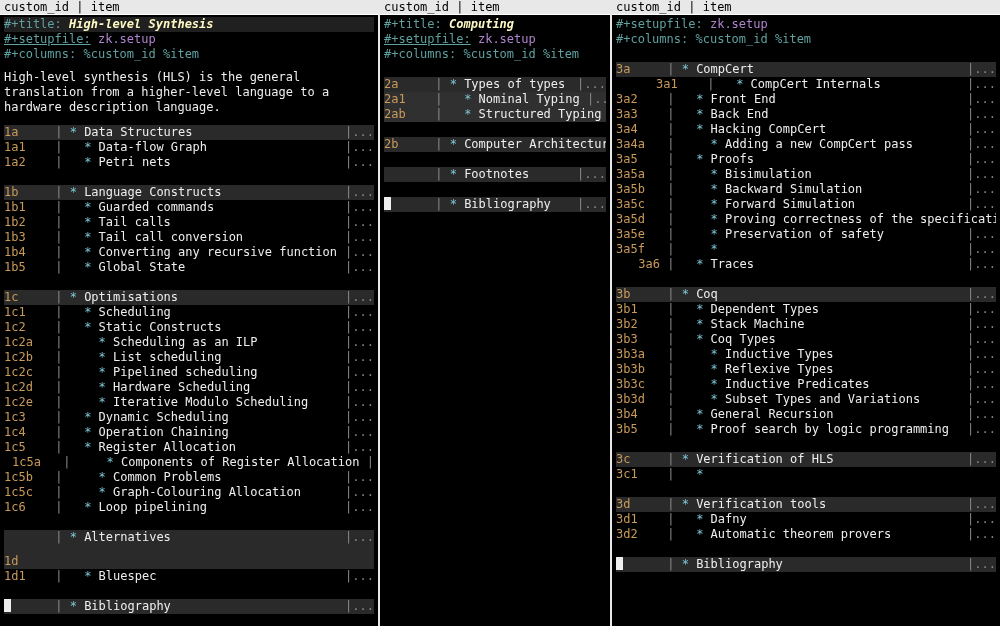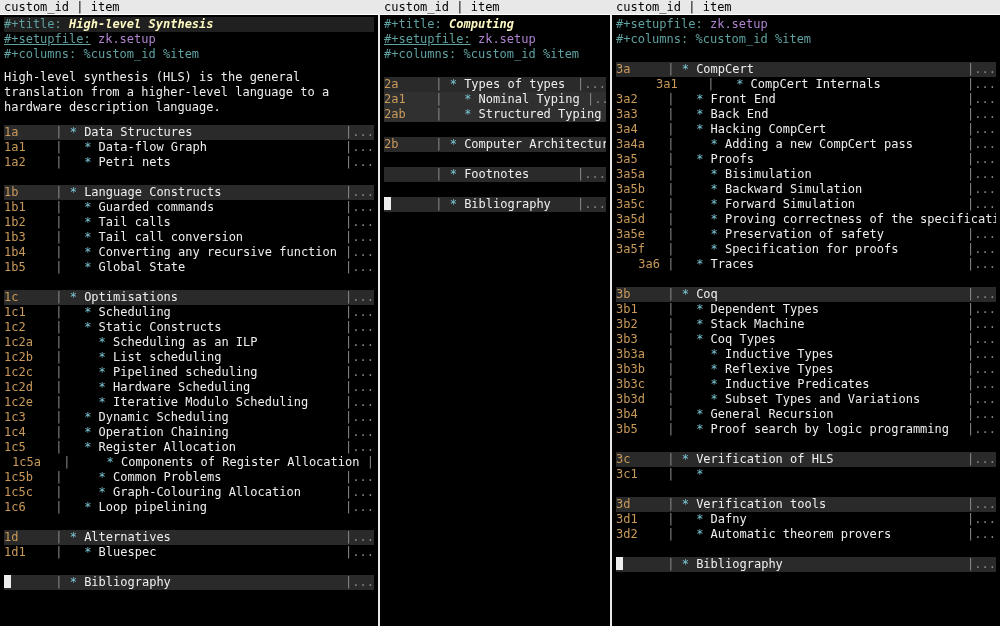--- a/index.html
+++ b/index.html
@@ -84,21 +84,21 @@
         <div class="row"><span class="id" style="min-width: 44px;">1c2d</span><span class="sep"> | </span><span>    </span><span class="star">* </span><span class="item">Hardware Scheduling</span><span style="flex: 1 1 0%;"></span><span class="dots"> |...</span></div>
         <div class="row"><span class="id" style="min-width: 44px;">1c2e</span><span class="sep"> | </span><span>    </span><span class="star">* </span><span class="item">Iterative Modulo Scheduling</span><span style="flex: 1 1 0%;"></span><span class="dots"> |...</span></div>
         <div class="row"><span class="id" style="min-width: 44px;">1c3</span><span class="sep"> | </span><span>  </span><span class="star">* </span><span class="item">Dynamic Scheduling</span><span style="flex: 1 1 0%;"></span><span class="dots"> |...</span></div>
         <div class="row"><span class="id" style="min-width: 44px;">1c4</span><span class="sep"> | </span><span>  </span><span class="star">* </span><span class="item">Operation Chaining</span><span style="flex: 1 1 0%;"></span><span class="dots"> |...</span></div>
         <div class="row"><span class="id" style="min-width: 44px;">1c5</span><span class="sep"> | </span><span>  </span><span class="star">* </span><span class="item">Register Allocation</span><span style="flex: 1 1 0%;"></span><span class="dots"> |...</span></div>
         <div class="row"><span class="id" style="min-width: 44px; margin-left: 8px;">1c5a</span><span class="sep"> | </span><span>    </span><span class="star">* </span><span class="item">Components of Register Allocation</span><span style="flex: 1 1 0%;"></span><span class="dots"> |...</span></div>
         <div class="row"><span class="id" style="min-width: 44px;">1c5b</span><span class="sep"> | </span><span>    </span><span class="star">* </span><span class="item">Common Problems</span><span style="flex: 1 1 0%;"></span><span class="dots"> |...</span></div>
         <div class="row"><span class="id" style="min-width: 44px;">1c5c</span><span class="sep"> | </span><span>    </span><span class="star">* </span><span class="item">Graph-Colouring Allocation</span><span style="flex: 1 1 0%;"></span><span class="dots"> |...</span></div>
         <div class="row"><span class="id" style="min-width: 44px;">1c6</span><span class="sep"> | </span><span>  </span><span class="star">* </span><span class="item">Loop pipelining</span><span style="flex: 1 1 0%;"></span><span class="dots"> |...</span></div>
         <div class="row spacer"></div>
-        <div class="row group"><span class="id" style="min-width: 44px;">1d</span><span class="sep"> | </span><span></span><span class="star">* </span><span class="item">Alternatives</span><span style="flex: 1 1 0%;"></span><span class="dots"> |...</span></div>
+        <div class="row group"><span class="id" style="min-width: 44px; margin-top: 24px;">1d</span><span class="sep"> | </span><span></span><span class="star">* </span><span class="item">Alternatives</span><span style="flex: 1 1 0%;"></span><span class="dots"> |...</span></div>
         <div class="row"><span class="id" style="min-width: 44px;">1d1</span><span class="sep"> | </span><span>  </span><span class="star">* </span><span class="item">Bluespec</span><span style="flex: 1 1 0%;"></span><span class="dots"> |...</span></div>
         <div class="row spacer"></div>
         <div class="row group cursor"><span class="id" style="min-width: 44px;"></span><span class="sep"> | </span><span></span><span class="star">* </span><span class="item">Bibliography</span><span style="flex: 1 1 0%;"></span><span class="dots"> |...</span></div>
       </div>
     </div>
     <div class="pane" style="width: 232px;">
       <div class="modeline">custom_id | item</div>
       <div class="body">
         <div><span class="kw">#+title:</span> <span class="title-val">Computing</span></div>
         <div><span class="kw underline">#+setupfile:</span> <span class="violet">zk.setup</span></div>
@@ -126,21 +126,21 @@
         <div class="row"><span class="id" style="min-width: 44px;">3a2</span><span class="sep"> | </span><span>  </span><span class="star">* </span><span class="item">Front End</span><span style="flex: 1 1 0%;"></span><span class="dots"> |...</span></div>
         <div class="row"><span class="id" style="min-width: 44px;">3a3</span><span class="sep"> | </span><span>  </span><span class="star">* </span><span class="item">Back End</span><span style="flex: 1 1 0%;"></span><span class="dots"> |...</span></div>
         <div class="row"><span class="id" style="min-width: 44px;">3a4</span><span class="sep"> | </span><span>  </span><span class="star">* </span><span class="item">Hacking CompCert</span><span style="flex: 1 1 0%;"></span><span class="dots"> |...</span></div>
         <div class="row"><span class="id" style="min-width: 44px;">3a4a</span><span class="sep"> | </span><span>    </span><span class="star">* </span><span class="item">Adding a new CompCert pass</span><span style="flex: 1 1 0%;"></span><span class="dots"> |...</span></div>
         <div class="row"><span class="id" style="min-width: 44px;">3a5</span><span class="sep"> | </span><span>  </span><span class="star">* </span><span class="item">Proofs</span><span style="flex: 1 1 0%;"></span><span class="dots"> |...</span></div>
         <div class="row"><span class="id" style="min-width: 44px;">3a5a</span><span class="sep"> | </span><span>    </span><span class="star">* </span><span class="item">Bisimulation</span><span style="flex: 1 1 0%;"></span><span class="dots"> |...</span></div>
         <div class="row"><span class="id" style="min-width: 44px;">3a5b</span><span class="sep"> | </span><span>    </span><span class="star">* </span><span class="item">Backward Simulation</span><span style="flex: 1 1 0%;"></span><span class="dots"> |...</span></div>
         <div class="row"><span class="id" style="min-width: 44px;">3a5c</span><span class="sep"> | </span><span>    </span><span class="star">* </span><span class="item">Forward Simulation</span><span style="flex: 1 1 0%;"></span><span class="dots"> |...</span></div>
         <div class="row"><span class="id" style="min-width: 44px;">3a5d</span><span class="sep"> | </span><span>    </span><span class="star">* </span><span class="item">Proving correctness of the specification</span><span style="flex: 1 1 0%;"></span></div>
         <div class="row"><span class="id" style="min-width: 44px;">3a5e</span><span class="sep"> | </span><span>    </span><span class="star">* </span><span class="item">Preservation of safety</span><span style="flex: 1 1 0%;"></span><span class="dots"> |...</span></div>
-        <div class="row"><span class="id" style="min-width: 44px;">3a5f</span><span class="sep"> | </span><span>    </span><span class="star">* </span><span class="item">Specification for proofs</span><span style="flex: 1 1 0%;"></span><span class="dots"> |...</span></div>
+        <div class="row"><span class="id" style="min-width: 44px;">3a5f</span><span class="sep"> | </span><span>    </span><span class="star">* </span><span style="flex: 1 1 0%;"></span><span class="dots"> |...</span></div>
         <div class="row"><span class="id" style="min-width: 44px; text-align: right;">3a6</span><span class="sep"> | </span><span>  </span><span class="star">* </span><span class="item">Traces</span><span style="flex: 1 1 0%;"></span><span class="dots"> |...</span></div>
         <div class="row spacer"></div>
         <div class="row group"><span class="id" style="min-width: 44px;">3b</span><span class="sep"> | </span><span></span><span class="star">* </span><span class="item">Coq</span><span style="flex: 1 1 0%;"></span><span class="dots"> |...</span></div>
         <div class="row"><span class="id" style="min-width: 44px;">3b1</span><span class="sep"> | </span><span>  </span><span class="star">* </span><span class="item">Dependent Types</span><span style="flex: 1 1 0%;"></span><span class="dots"> |...</span></div>
         <div class="row"><span class="id" style="min-width: 44px;">3b2</span><span class="sep"> | </span><span>  </span><span class="star">* </span><span class="item">Stack Machine</span><span style="flex: 1 1 0%;"></span><span class="dots"> |...</span></div>
         <div class="row"><span class="id" style="min-width: 44px;">3b3</span><span class="sep"> | </span><span>  </span><span class="star">* </span><span class="item">Coq Types</span><span style="flex: 1 1 0%;"></span><span class="dots"> |...</span></div>
         <div class="row"><span class="id" style="min-width: 44px;">3b3a</span><span class="sep"> | </span><span>    </span><span class="star">* </span><span class="item">Inductive Types</span><span style="flex: 1 1 0%;"></span><span class="dots"> |...</span></div>
         <div class="row"><span class="id" style="min-width: 44px;">3b3b</span><span class="sep"> | </span><span>    </span><span class="star">* </span><span class="item">Reflexive Types</span><span style="flex: 1 1 0%;"></span><span class="dots"> |...</span></div>
         <div class="row"><span class="id" style="min-width: 44px;">3b3c</span><span class="sep"> | </span><span>    </span><span class="star">* </span><span class="item">Inductive Predicates</span><span style="flex: 1 1 0%;"></span><span class="dots"> |...</span></div>
         <div class="row"><span class="id" style="min-width: 44px;">3b3d</span><span class="sep"> | </span><span>    </span><span class="star">* </span><span class="item">Subset Types and Variations</span><span style="flex: 1 1 0%;"></span><span class="dots"> |...</span></div>

